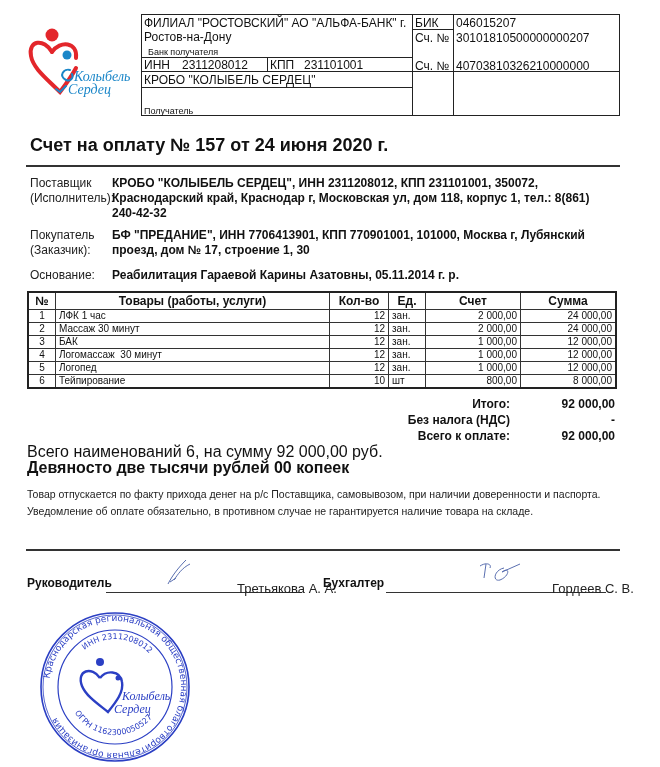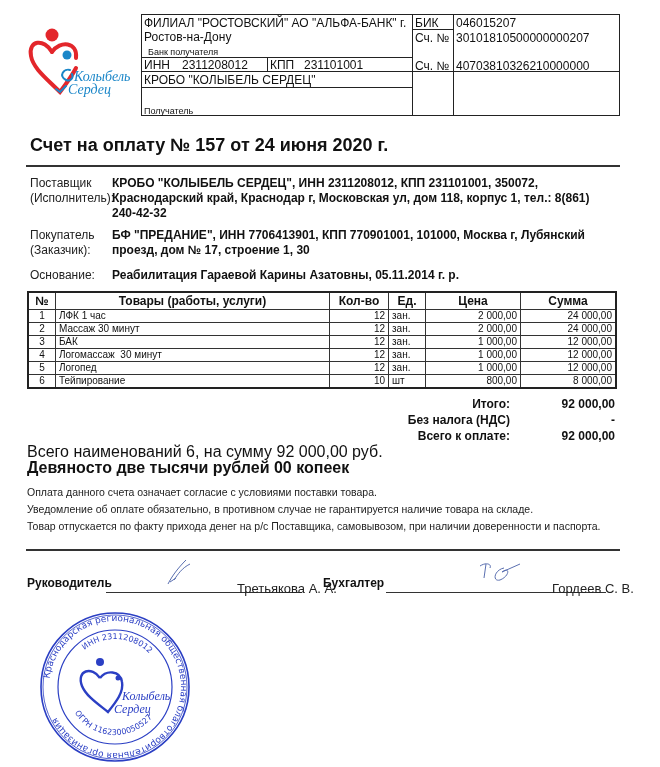--- a/index.html
+++ b/index.html
@@ -117,21 +117,21 @@
 <div class="abs party-label" style="left:30px; top:268px;">Основание:</div>
 <div class="abs party-value" style="left:112px; top:268px;">Реабилитация Гараевой Карины Азатовны, 05.11.2014 г. р.</div>
 
 <table class="items">
   <thead>
     <tr>
       <th class="c-num">№</th>
       <th>Товары (работы, услуги)</th>
       <th>Кол-во</th>
       <th>Ед.</th>
-      <th>Цена</th>
+      <th>Счет</th>
       <th>Сумма</th>
     </tr>
   </thead>
   <tbody>
     <tr>
       <td class="c-num">1</td>
       <td class="c-name">ЛФК 1 час</td>
       <td class="c-qty">12</td>
       <td class="c-unit">зан.</td>
       <td class="c-price">2 000,00</td>
@@ -186,23 +186,22 @@
   <div class="tot-label" style="top:412px;">Без налога (НДС)</div>
   <div class="tot-value" style="top:412px;">-</div>
   <div class="tot-label" style="top:428px;">Всего к оплате:</div>
   <div class="tot-value" style="top:428px;">92 000,00</div>
 </div>
 
 <div class="abs summary" style="left:27px; top:444px;">Всего наименований 6, на сумму 92 000,00 руб.</div>
 <div class="abs summary" style="left:27px; top:460px; font-weight:bold;">Девяносто две тысячи рублей 00 копеек</div>
 
 <div class="abs notes" style="left:27px; top:485px; width:580px;">
-  <div>Оплата данного счета означает согласие с условиями поставки товара.</div>
+  <div style="margin-top:2px;">Товар отпускается по факту прихода денег на р/с Поставщика, самовывозом, при наличии доверенности и паспорта.</div>
   <div style="margin-top:2px;">Уведомление об оплате обязательно, в противном случае не гарантируется наличие товара на складе.</div>
-  <div style="margin-top:2px;">Товар отпускается по факту прихода денег на р/с Поставщика, самовывозом, при наличии доверенности и паспорта.</div>
 </div>
 
 <div class="abs rule" style="top:549px;"></div>
 
 <div class="abs sig-label" style="left:27px; top:576px;">Руководитель</div>
 <div class="abs sig-line" style="left:106px; top:592px; width:196px;"></div>
 <div class="abs sig-name" style="left:237px; top:581px;">Третьякова А. А.</div>
 <svg class="abs" style="left:160px; top:556px;" width="40" height="32">
   <path d="M8 28 C 12 20, 18 12, 26 4 M14 24 C 18 18, 22 12, 30 8 M10 26 L 16 22" stroke="#5a6fb0" stroke-width="1" fill="none"></path>
 </svg>

